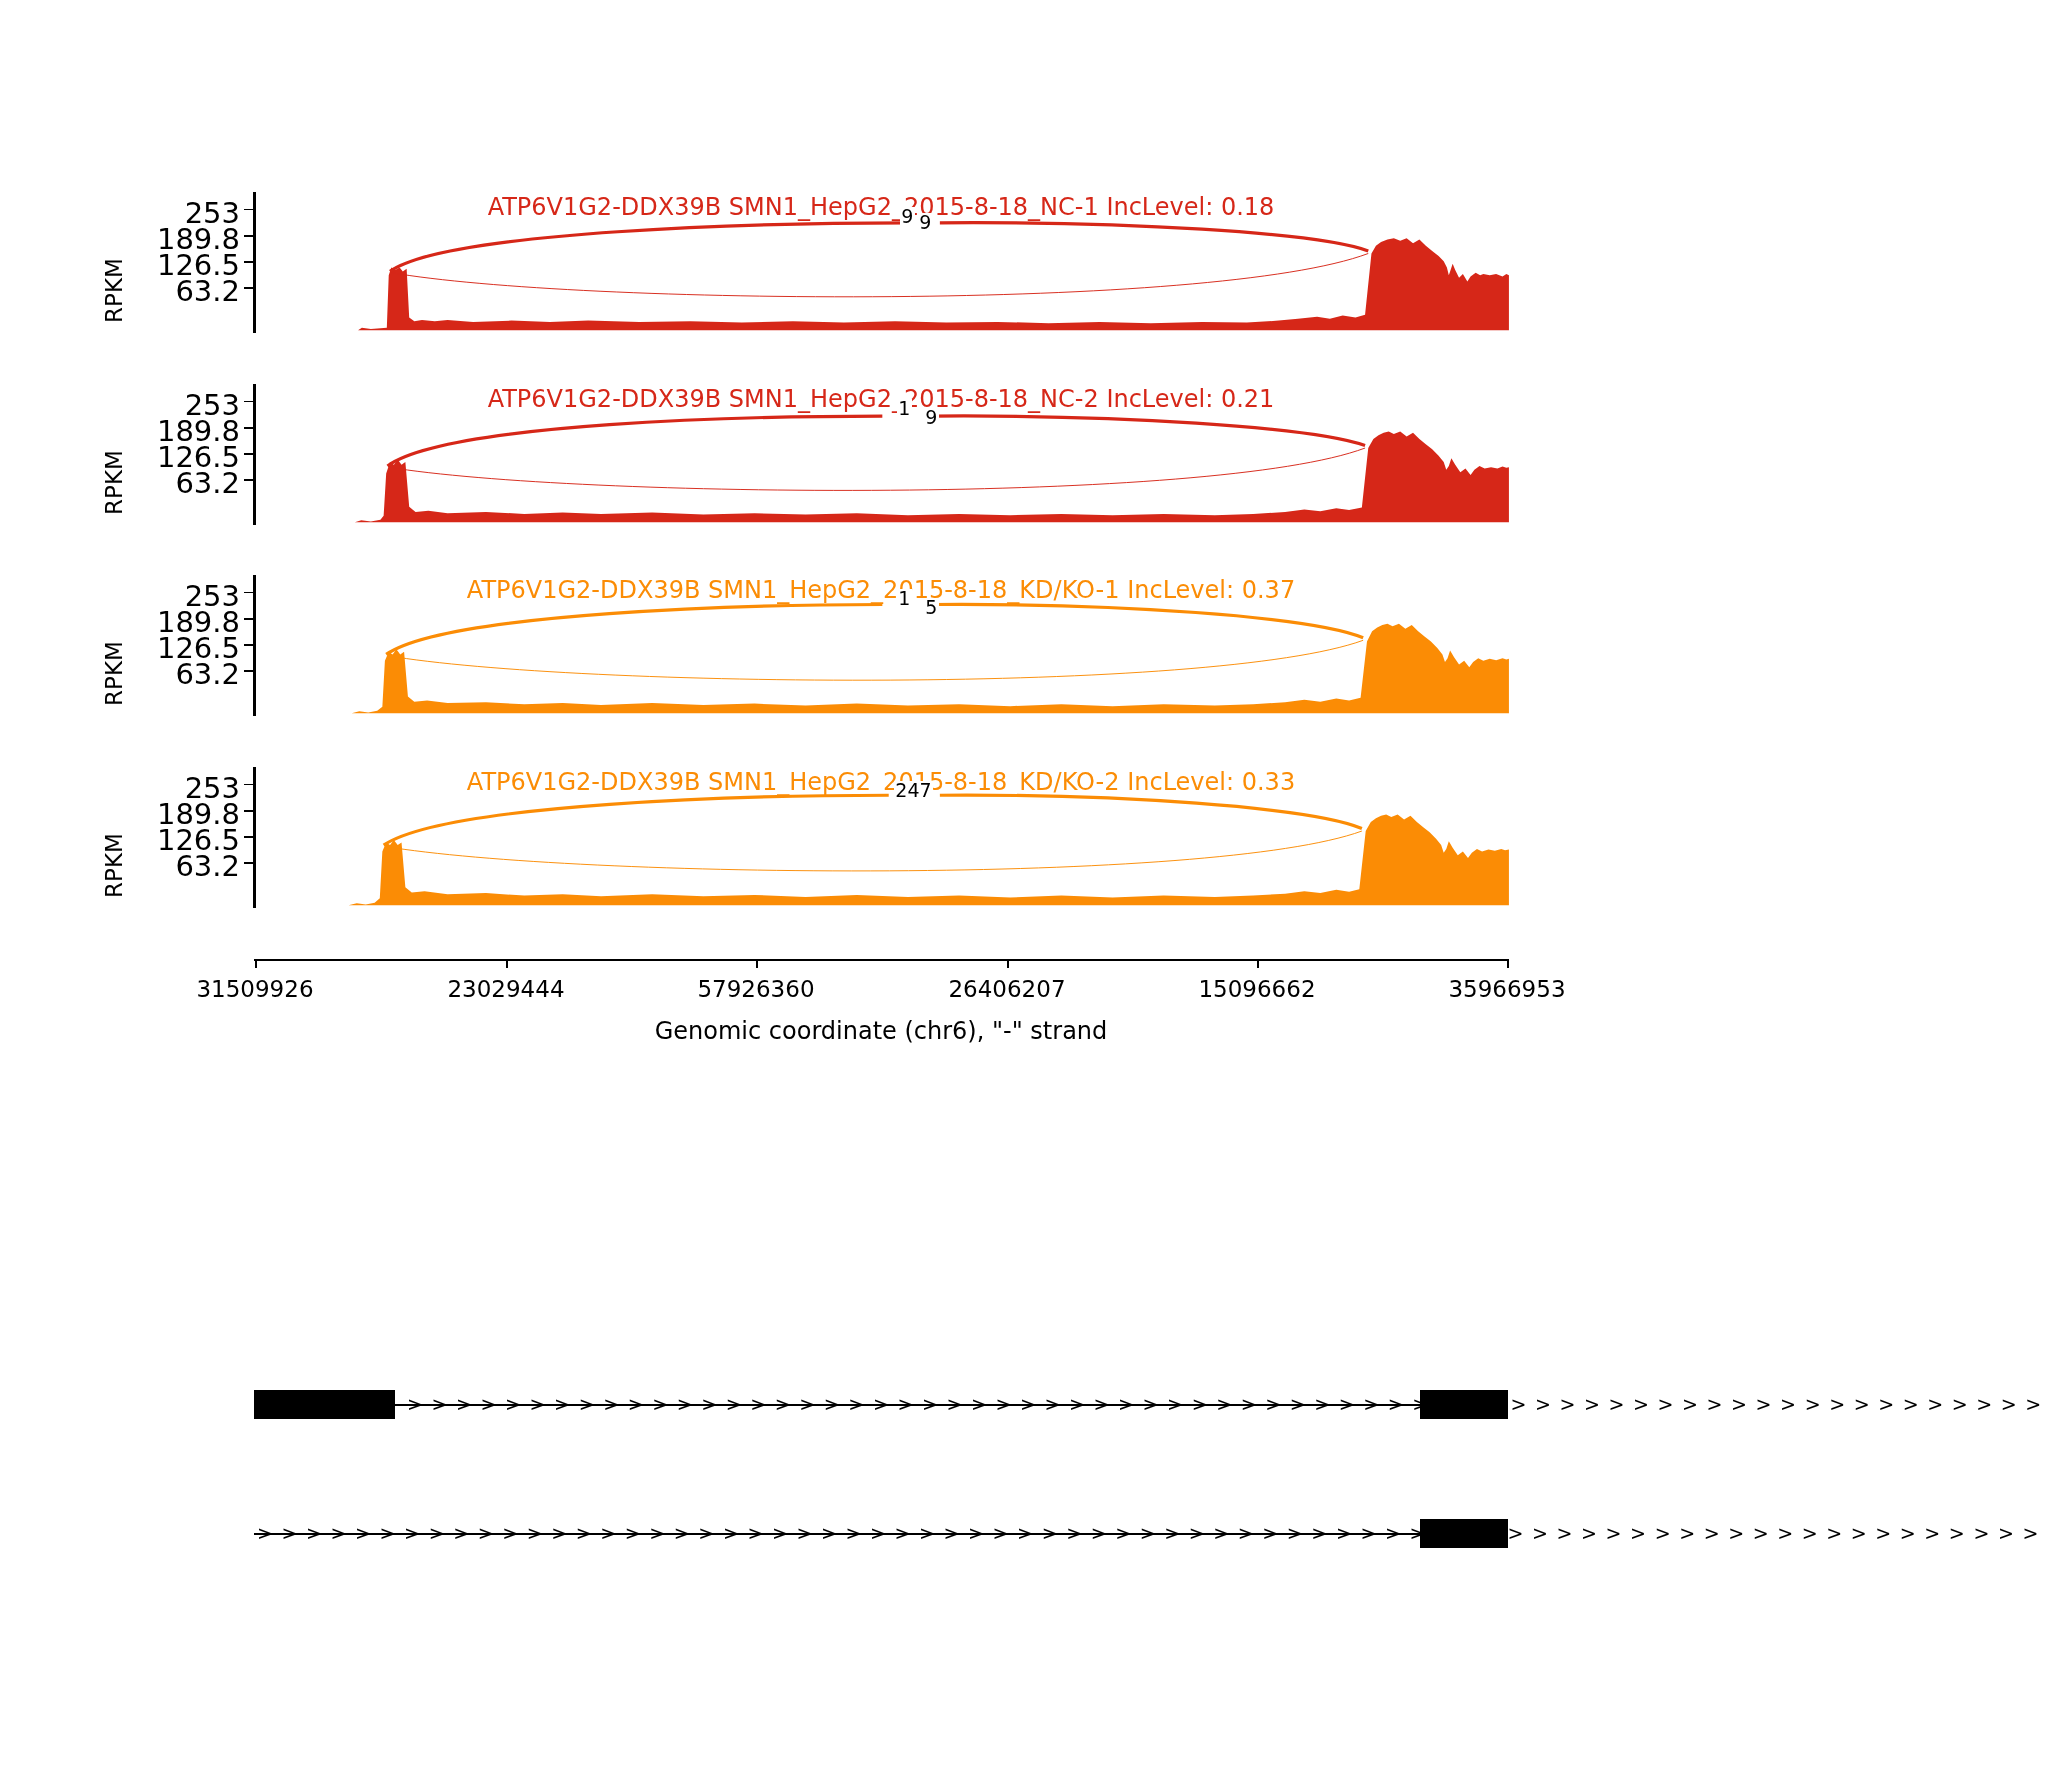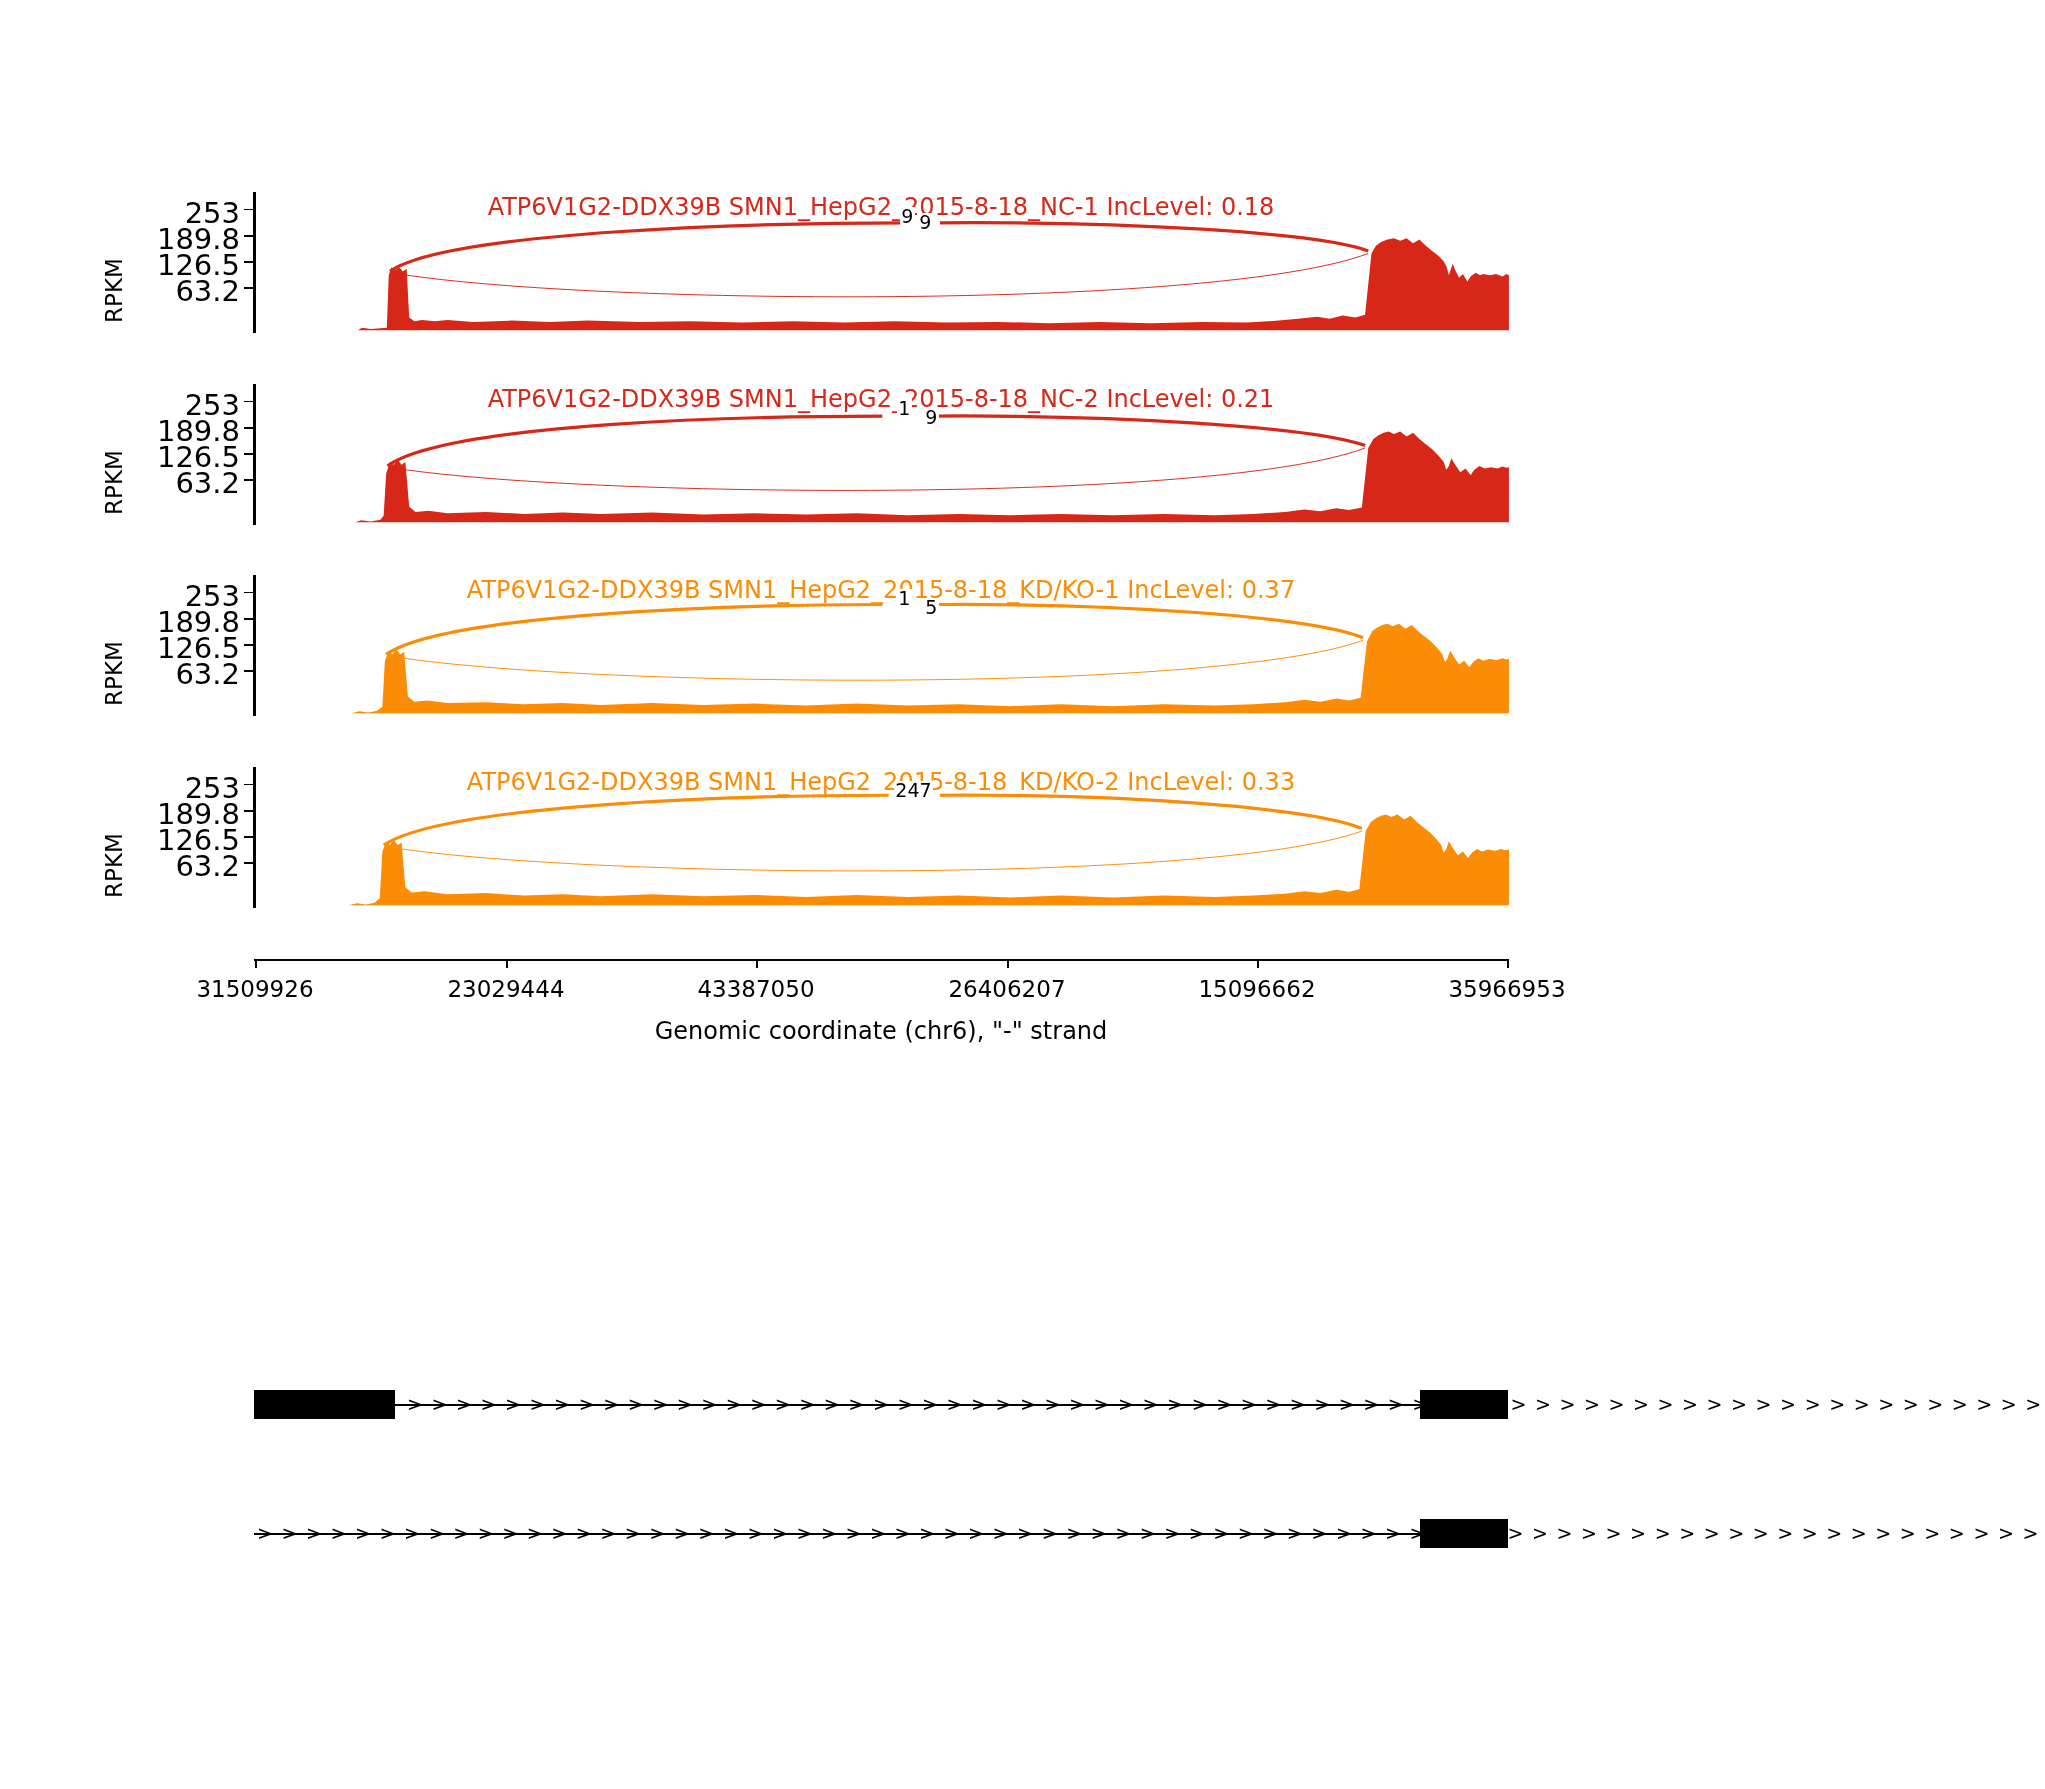--- a/index.html
+++ b/index.html
@@ -282,21 +282,21 @@
     <div class="axis-h"></div>
     <div class="xtick" style="left:255px"></div>
     <div class="xtick" style="left:506px"></div>
     <div class="xtick" style="left:756px"></div>
     <div class="xtick" style="left:1007px"></div>
     <div class="xtick" style="left:1257px"></div>
     <div class="xtick" style="left:1507px"></div>
 
     <div class="xticklabel" style="left:255px">31509926</div>
     <div class="xticklabel" style="left:506px">23029444</div>
-    <div class="xticklabel" style="left:756px">43387050</div>
+    <div class="xticklabel" style="left:756px">57926360</div>
     <div class="xticklabel" style="left:1007px">26406207</div>
     <div class="xticklabel" style="left:1257px">15096662</div>
     <div class="xticklabel" style="left:1507px">35966953</div>
 
     <div class="xlabel">Genomic coordinate (chr6), "-" strand</div>
   </div>
 
   <div id="transcripts">
 
     <div class="tx-row" style="top:45px">

